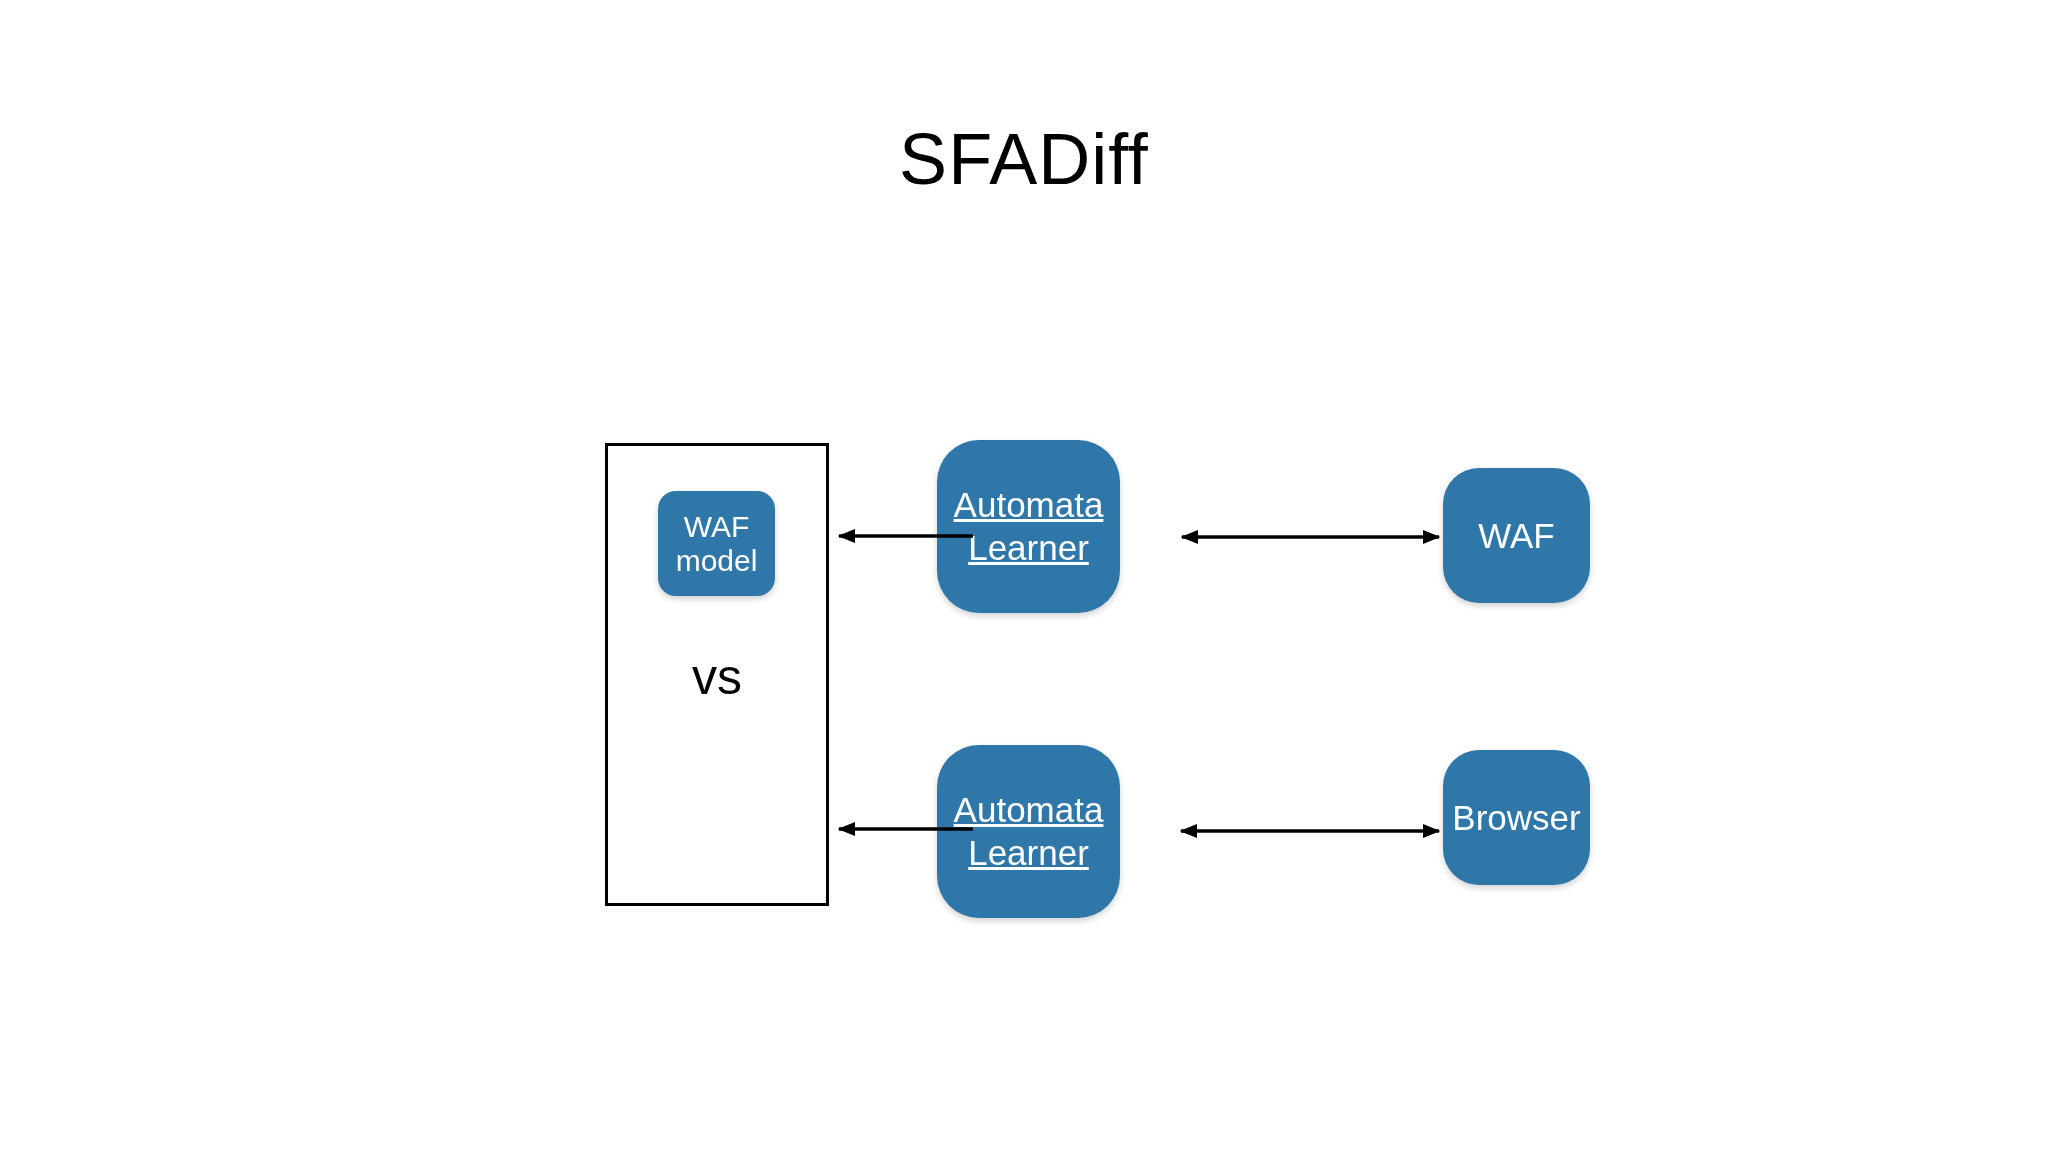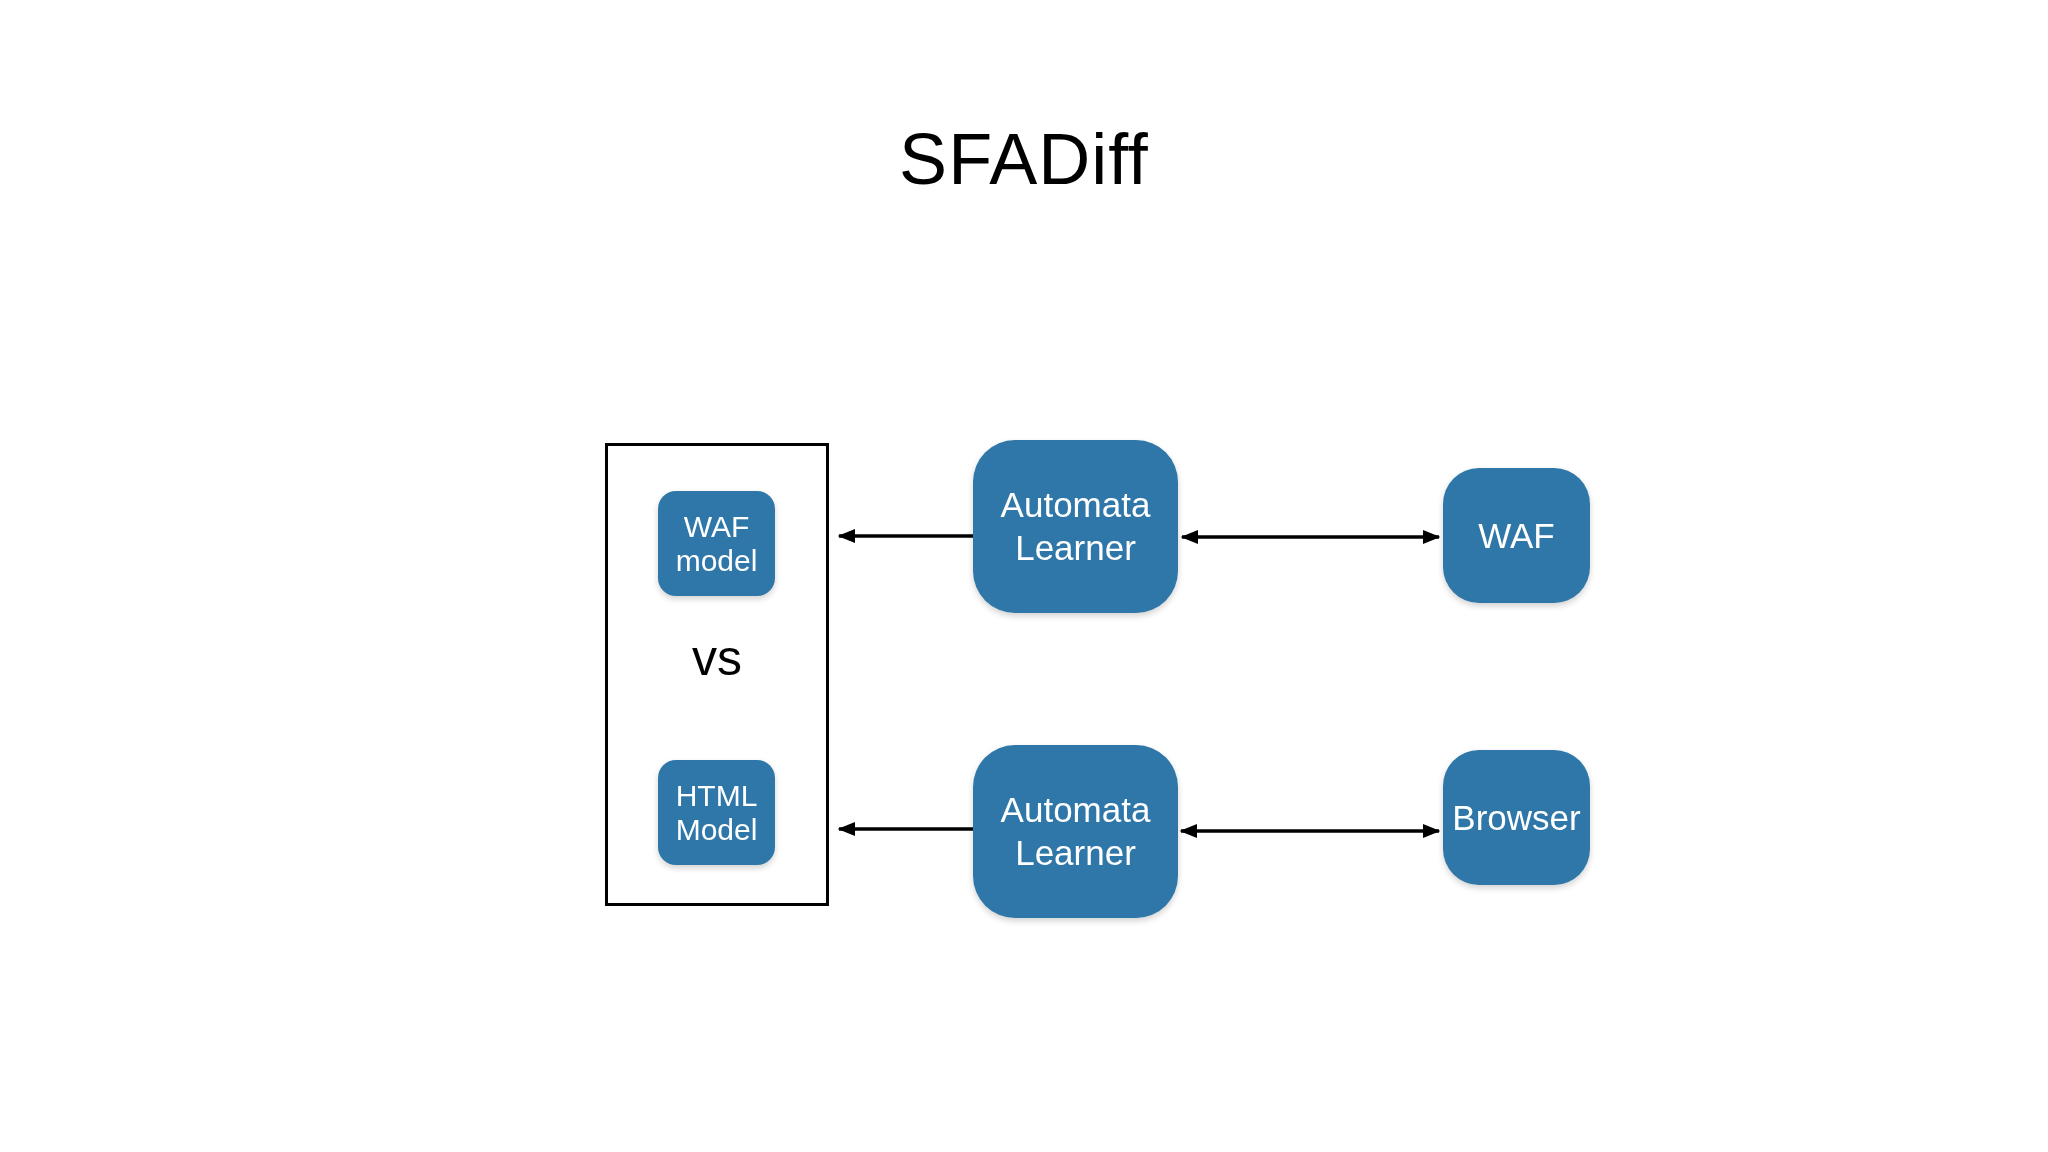--- a/index.html
+++ b/index.html
@@ -53,43 +53,44 @@
     left: 658px;
     width: 117px;
     height: 105px;
     border-radius: 18px;
     font-size: 30px;
     line-height: 1.12;
   }
   #waf-model-node { top: 491px; }
   #html-model-node { top: 760px; }
   .node.large {
-    left: 973px;
-    width: 205px;
+    left: 937px;
+    width: 183px;
     height: 173px;
     border-radius: 42px;
     font-size: 35px;
     line-height: 1.22;
+    text-decoration: underline;
   }
   #automata-learner-top { top: 440px; }
   #automata-learner-bottom { top: 745px; }
   .node.medium {
     left: 1443px;
     width: 147px;
     height: 135px;
     border-radius: 36px;
     font-size: 35px;
     line-height: 1.2;
   }
   #waf-node { top: 468px; }
   #browser-node { top: 750px; align-items: center; }
   .vs {
     position: absolute;
     left: 605px;
-    top: 629px;
+    top: 648px;
     width: 224px;
     text-align: center;
     font-size: 50px;
     color: #000000;
     font-weight: 400;
   }
   .arrows {
     position: absolute;
     left: 0;
     top: 0;
@@ -111,24 +112,20 @@
 
   <div class="panel"></div>
 
   <div class="node small" id="waf-model-node">
     <span>WAF</span>
     <span>model</span>
   </div>
 
   <div class="vs">vs</div>
 
-  <div class="node small" id="html-model-node">
-    <span>HTML</span>
-    <span>Model</span>
-  </div>
 
   <div class="node large" id="automata-learner-top">
     <span>Automata</span>
     <span>Learner</span>
   </div>
 
   <div class="node medium" id="waf-node">
     <span>WAF</span>
   </div>
 

